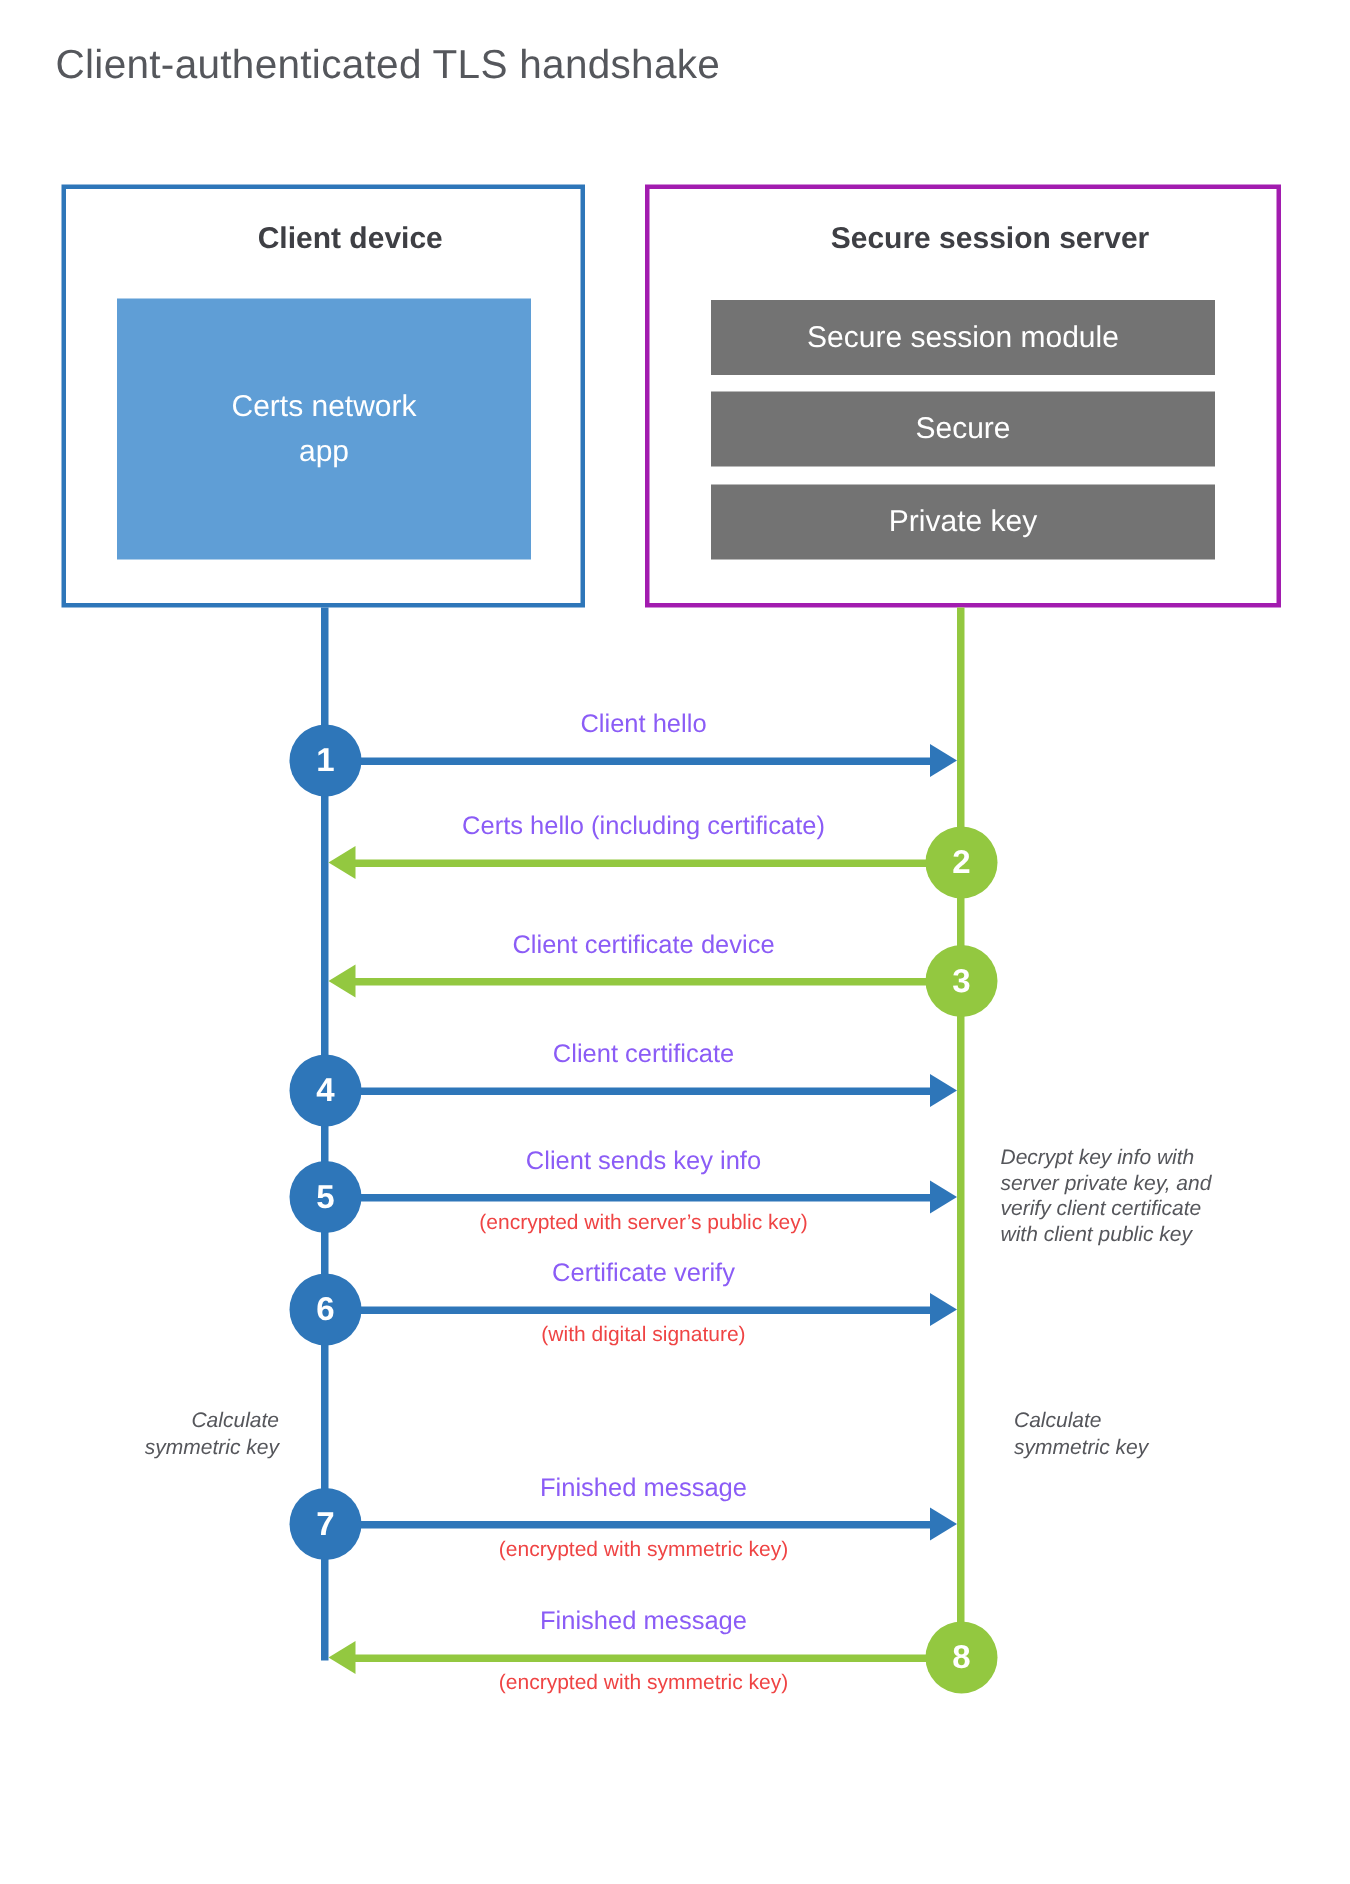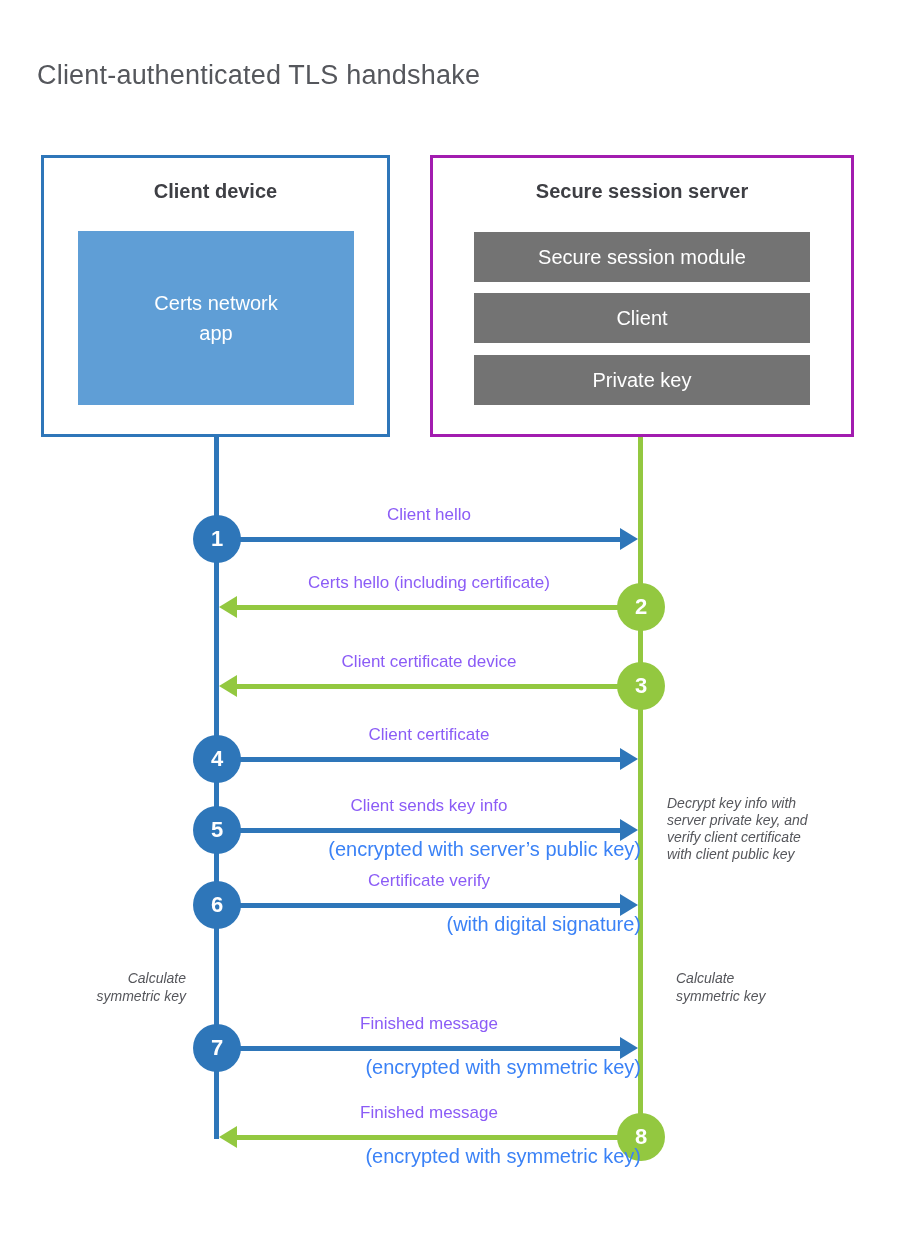--- a/index.html
+++ b/index.html
@@ -1,30 +1,30 @@
 <!DOCTYPE html>
 <html><head>
 <meta charset="utf-8">
 <style>
   html,body{margin:0;padding:0;background:#ffffff;}
   .stage{
     position:relative;width:900px;height:1256px;background:#ffffff;overflow:hidden;
     font-family:"Liberation Sans",sans-serif;
   }
-  .abs{position:absolute;margin-top:32px;}
+  .abs{position:absolute;}
   .page-title{
     left:37px;top:28px;font-size:27px;font-weight:400;color:#55575c;letter-spacing:.2px;
   }
   
   .actor-box{box-sizing:border-box;height:282px;background:#ffffff;}
   .actor-box.blue{left:41px;top:123px;width:349px;border:3px solid #2e76b9;}
   .actor-box.green{left:430px;top:123px;width:424px;border:3px solid #a21caf;}
   .actor-title{
     position:absolute;left:0;top:22px;width:100%;text-align:center;
-    font-size:20px;font-weight:700;color:#3e3f44;
+    font-size:20px;font-weight:700;color:#3e3f44;padding-left:18px;
   }
   .client-app{
     position:absolute;left:34px;top:73px;width:276px;height:174px;background:#5f9ed6;
     display:flex;align-items:center;justify-content:center;text-align:center;
     color:#ffffff;font-size:20px;font-weight:400;line-height:30px;white-space:pre-line;
   }
   .server-bar{
     position:absolute;left:41px;width:336px;height:50px;background:#737373;
     display:flex;align-items:center;justify-content:center;
     color:#ffffff;font-size:20px;font-weight:400;
@@ -46,22 +46,22 @@
     display:flex;align-items:center;justify-content:center;
     color:#ffffff;font-size:22px;font-weight:700;
   }
   .msg.right .badge{left:193px;background:#2e76b9;}
   .msg.left  .badge{left:617px;background:#93c840;}
   .msg .label{
     position:absolute;left:217px;top:-34px;width:424px;text-align:center;
     font-size:17px;color:#8b5cf6;
   }
   .msg .sublabel{
-    position:absolute;left:217px;top:8px;width:424px;text-align:right;
-    font-size:20px;color:#3b82f6;
+    position:absolute;left:217px;top:8px;width:424px;text-align:center;
+    font-size:14px;color:#ef4444;
   }
   
   .note{font-size:14px;color:#55565b;line-height:18px;white-space:pre-line;font-style:italic;}
   .note.decrypt{left:667px;top:763px;width:180px;line-height:17px;}
   .note.calc-left{left:56px;top:937px;width:130px;text-align:right;}
   .note.calc-right{left:676px;top:937px;width:130px;text-align:left;}
 </style>
 </head>
 <body>
 
@@ -71,21 +71,21 @@
 
   <div class="abs actor-box blue">
     <div class="actor-title">Client device</div>
     <div class="client-app">Certs network
 app</div>
   </div>
 
   <div class="abs actor-box green">
     <div class="actor-title">Secure session server</div>
     <div class="server-bar" style="top:74px">Secure session module</div>
-    <div class="server-bar" style="top:135px">Client</div>
+    <div class="server-bar" style="top:135px">Secure</div>
     <div class="server-bar" style="top:197px">Private key</div>
   </div>
 
   <div class="abs vline blue"></div>
   <div class="abs vline green"></div>
 
   <div class="abs msg right" style="top:507px">
     <div class="hline"></div>
     <div class="head"></div>
     <div class="badge">1</div>

